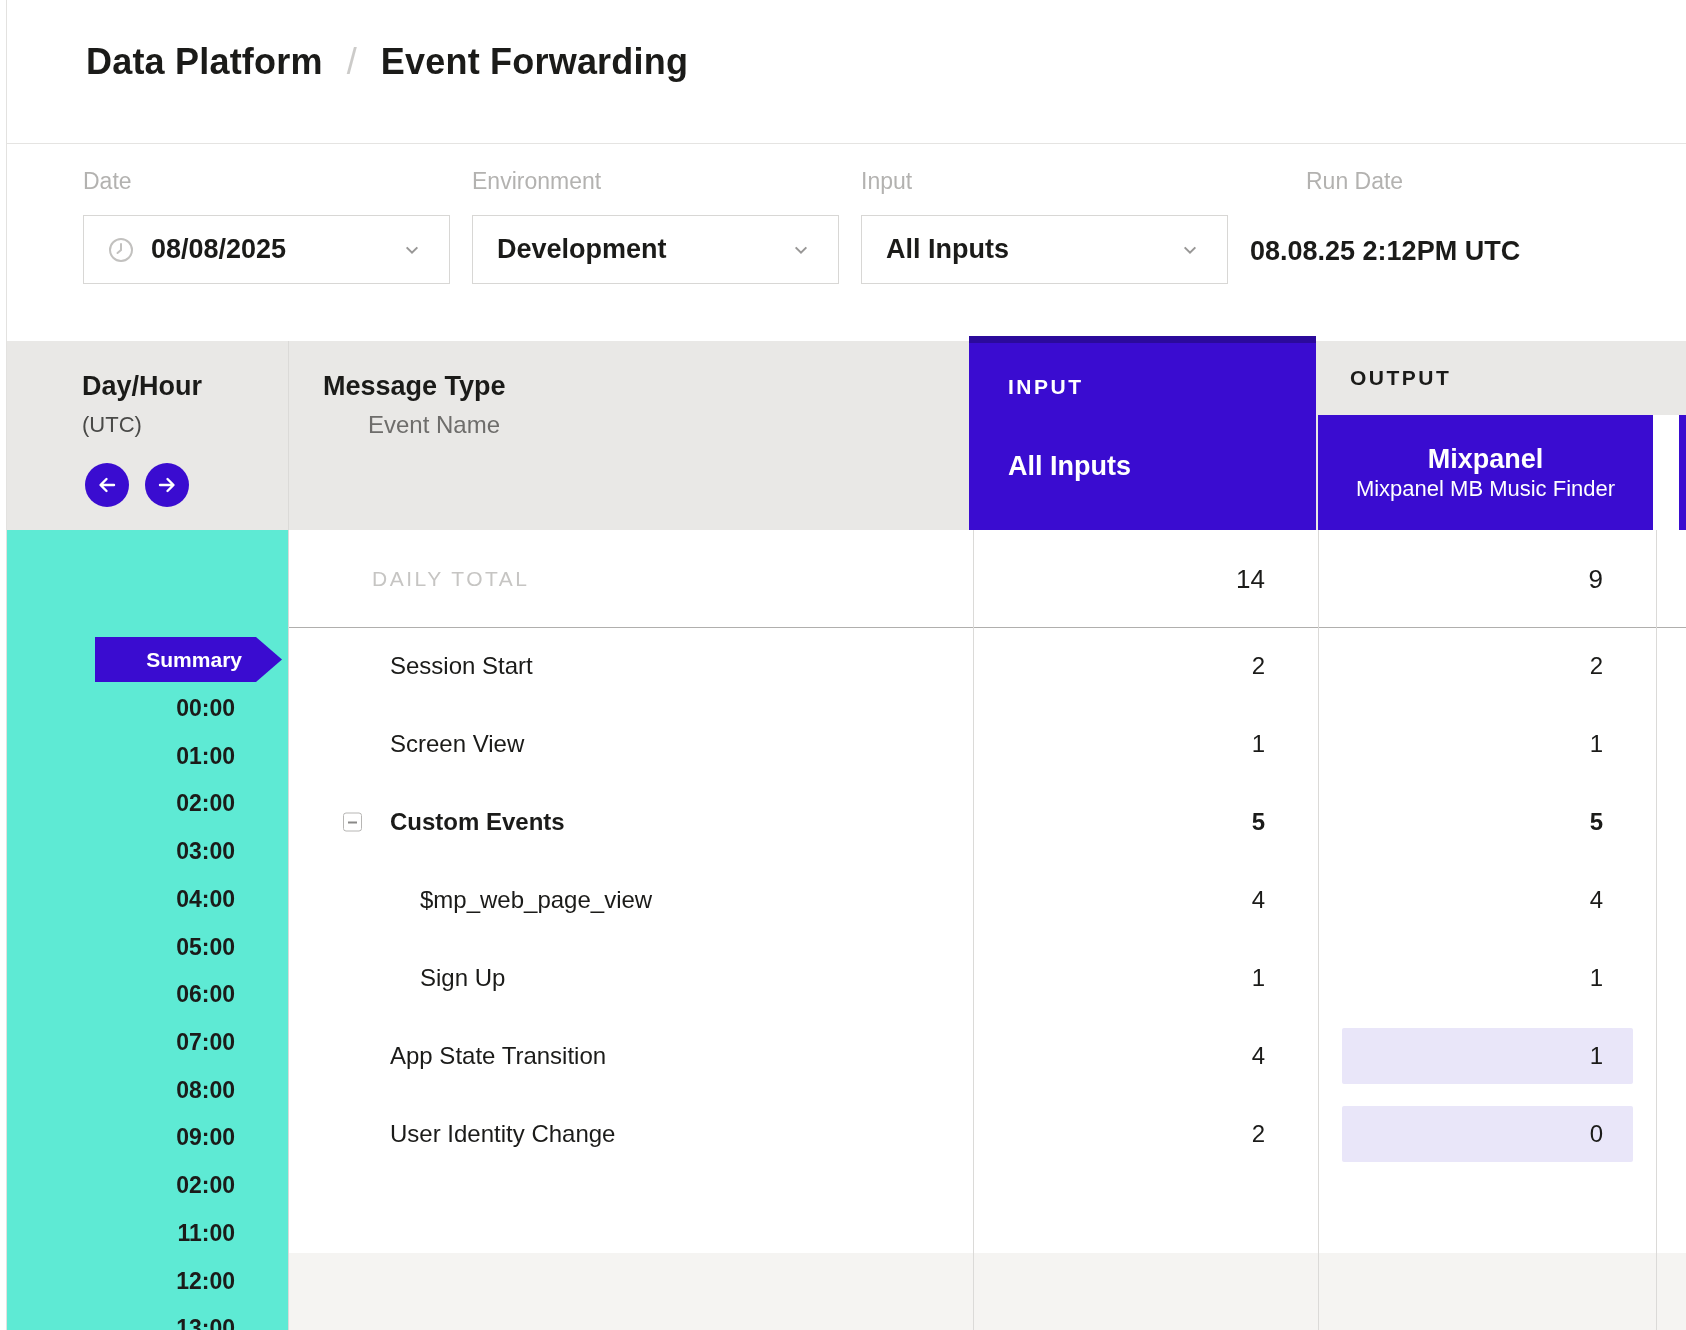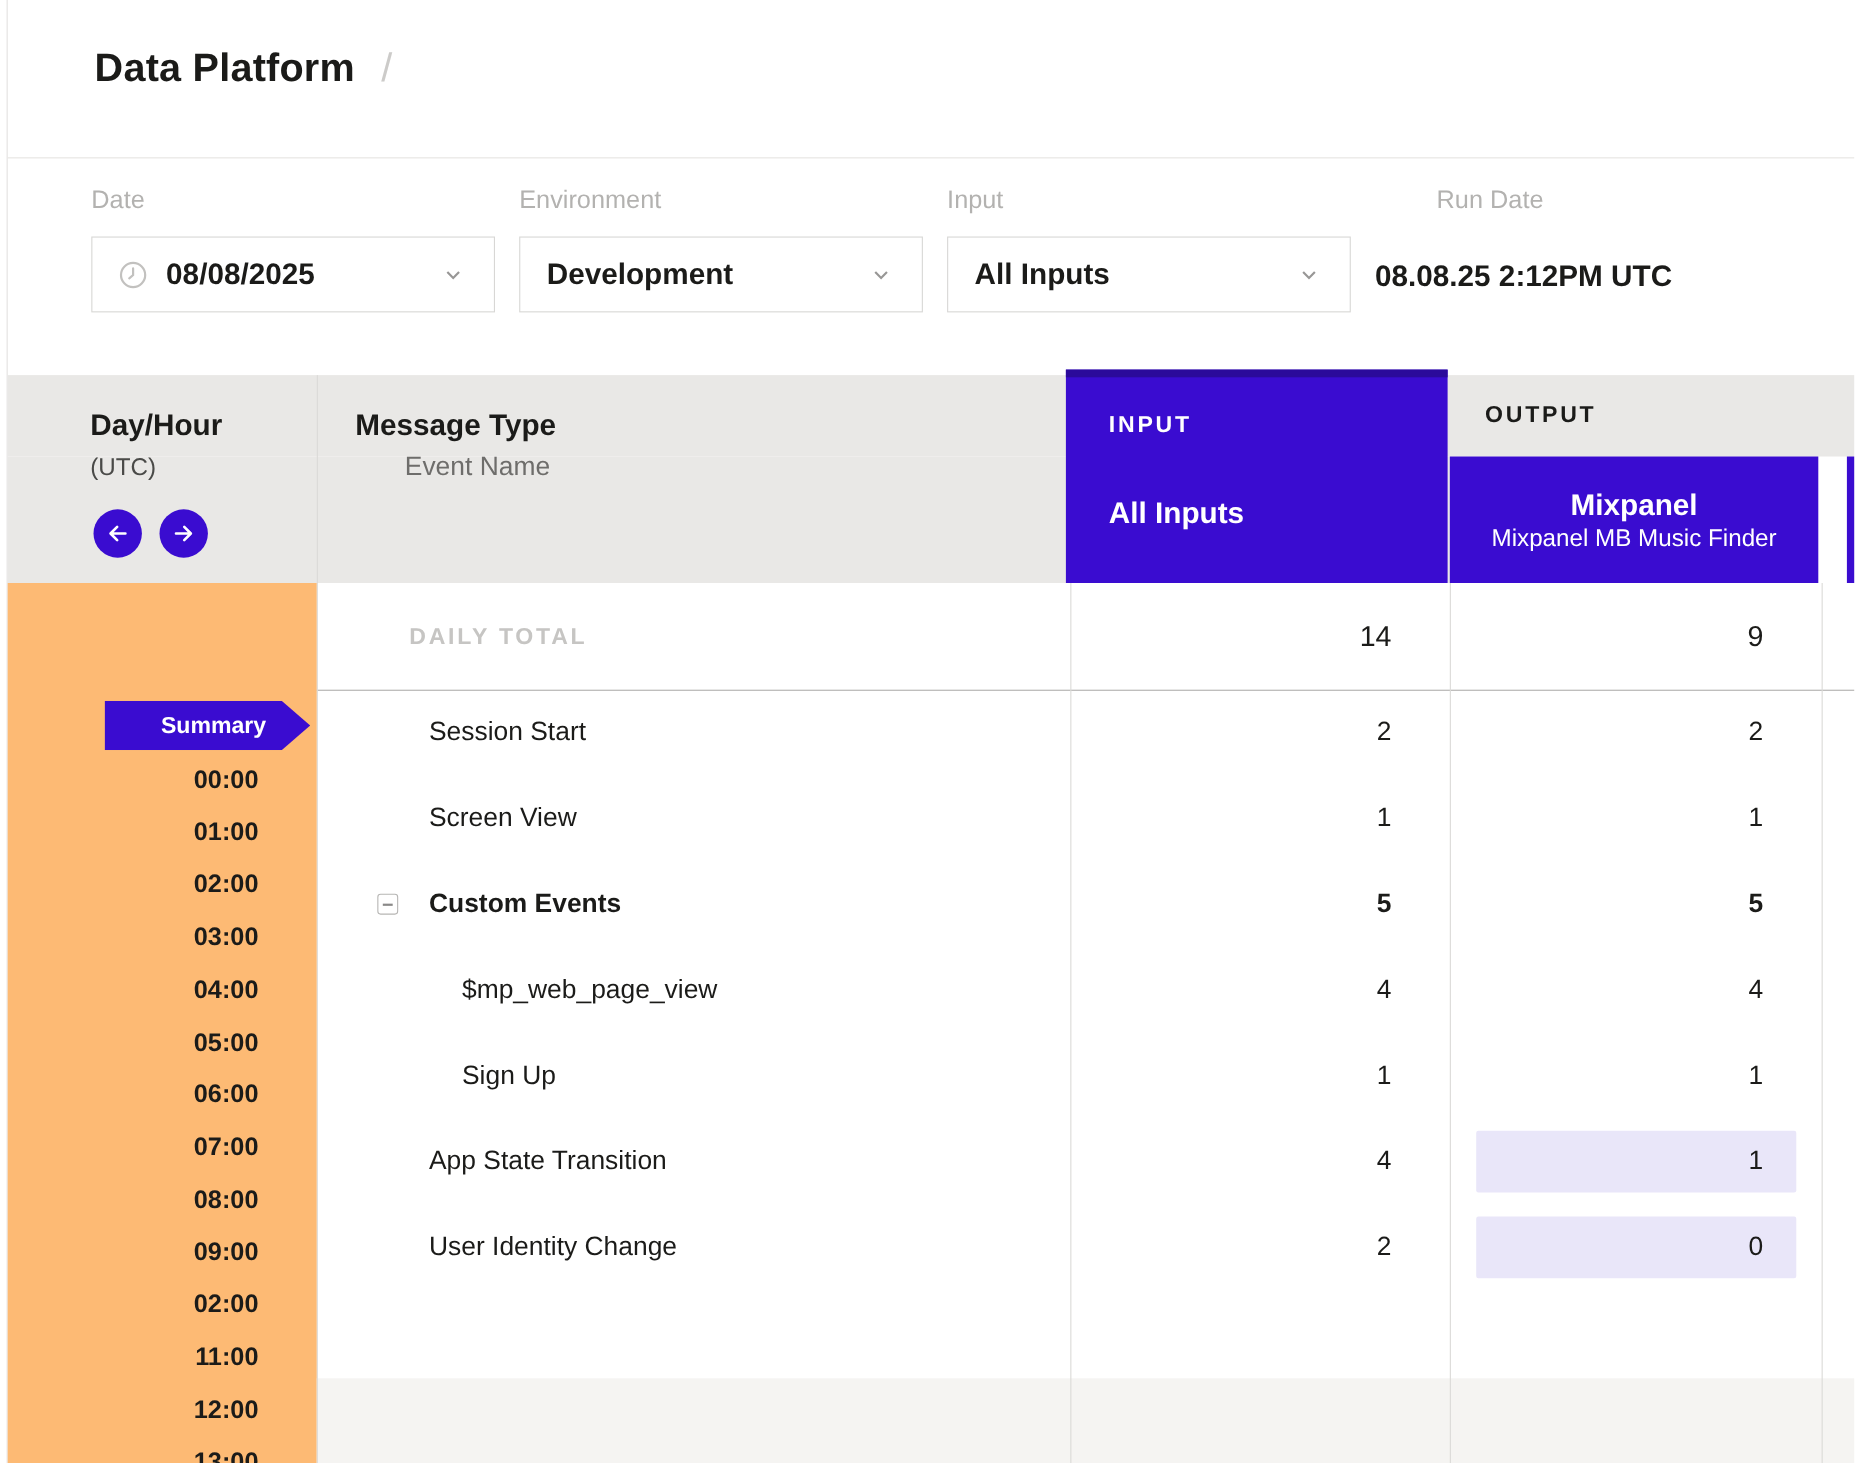--- a/index.html
+++ b/index.html
@@ -60,39 +60,39 @@
 
   .output-eyebrow { left:1350px; top:366px; color:#1b1b19; }
 
   .mixpanel-block { left:1318px; top:415px; width:335px; height:115px; background:#3a0cd0;
     display:flex; flex-direction:column; align-items:center; justify-content:center; gap:5px; }
   .mixpanel-title { font-size:27px; font-weight:700; color:#fff; line-height:1;text-align:right; }
   .mixpanel-sub { font-size:22px; color:#fff; line-height:1; }
   .next-col-block { left:1679px; top:415px; width:7px; height:115px; background:#3a0cd0; }
 
   
-  .rail { left:7px; top:530px; width:281px; height:800px; background:#fdba74; }
+  .rail { left:7px; top:530px; width:281px; height:800px; background:#5eead4; }
   .summary-badge { position:absolute; left:88px; top:107px; width:187px; height:45px;
     background:#3a0cd0; color:#fff; font-size:21px; font-weight:700;
     display:flex; align-items:center; justify-content:flex-end; padding-right:40px;
     clip-path:polygon(0 0, calc(100% - 26px) 0, 100% 50%, calc(100% - 26px) 100%, 0 100%);
     cursor:pointer; }
   .hour { position:absolute; right:53px; height:26px; line-height:26px;
     font-size:23px; font-weight:700; color:#1b1b19; cursor:pointer; }
 
   
   .vline { width:1px; background:#dbdad8; }
   .v-rail { left:288px; top:341px; height:989px; }
   .v-c1 { left:973px; top:530px; height:800px; }
   .v-c2 { left:1318px; top:530px; height:800px; }
   .v-c3 { left:1656px; top:530px; height:800px; }
 
   .daily-row { left:288px; top:530px; width:1398px; height:97px; }
   .daily-label { position:absolute; left:84px; top:50%; transform:translateY(-50%);
-    font-size:21px; font-weight:700; letter-spacing:2.5px; color:#c6c5c3; }
+    font-size:21px; font-weight:400; letter-spacing:2.5px; color:#c6c5c3; }
   .daily-val { position:absolute; top:50%; transform:translateY(-50%); font-size:26px; }
   .total-divider { left:288px; top:627px; width:1398px; height:1px; background:#b0afad; }
 
   .row { left:288px; width:1398px; height:78px; }
   .row-label { position:absolute; left:102px; top:50%; transform:translateY(-50%); font-size:24px; }
   .row.child .row-label { left:132px; }
   .row.group .row-label { font-weight:700; }
   .cell-val { position:absolute; top:50%; transform:translateY(-50%); font-size:24px; }
   .row.group .cell-val { font-weight:700; }
   .val-in { right:421px; }
@@ -110,20 +110,21 @@
 </head>
 <body>
 
 <div id="app">
 
   <div class="abs left-edge-line"></div>
 
   <div class="abs breadcrumb">
     <span class="crumb">Data Platform</span>
     <span class="crumb-sep">/</span>
+    <span class="crumb">Event Forwarding</span>
   </div>
   <div class="abs top-sep"></div>
 
   <span class="abs filter-label" style="left:83px">Date</span>
   <span class="abs filter-label" style="left:472px">Environment</span>
   <span class="abs filter-label" style="left:861px">Input</span>
   <span class="abs filter-label" style="left:1306px">Run Date</span>
 
   <div class="abs filter-box" style="left:83px">
     <svg class="clock" viewBox="0 0 26 26">

